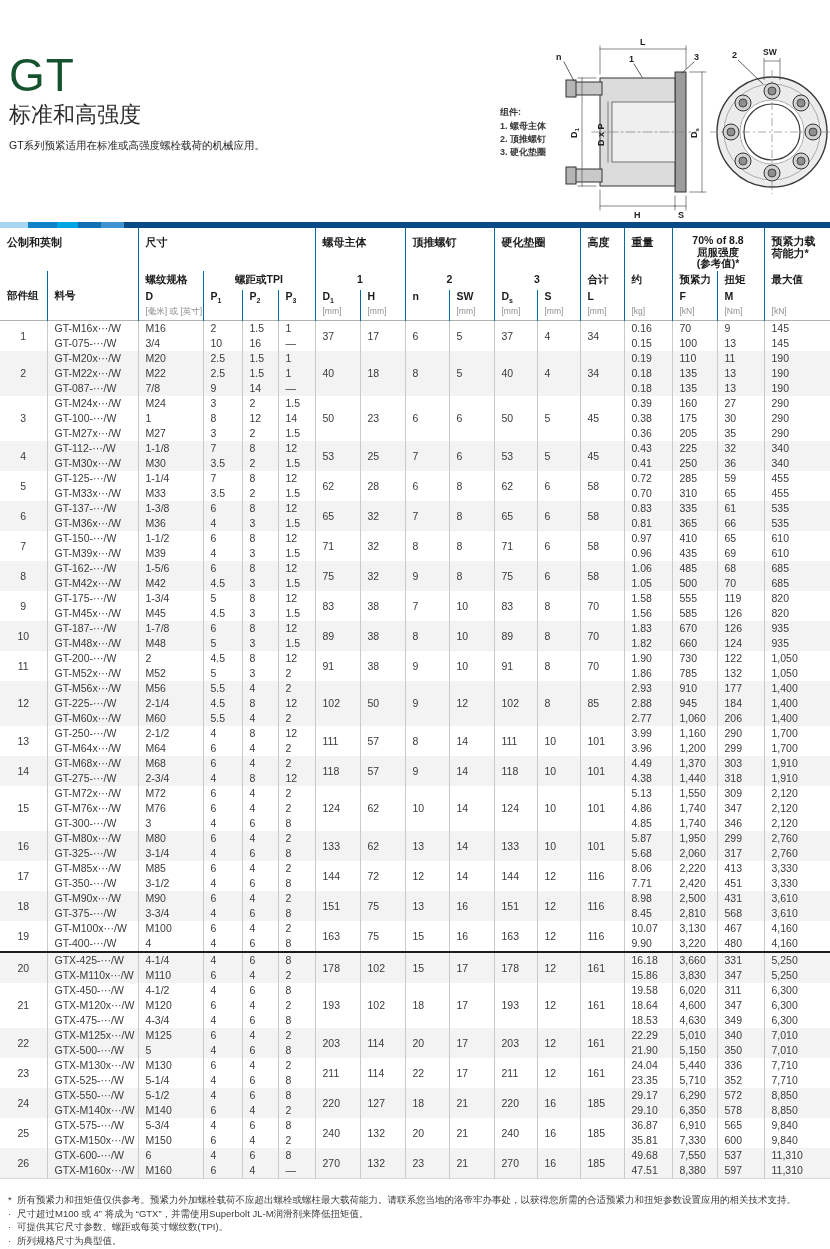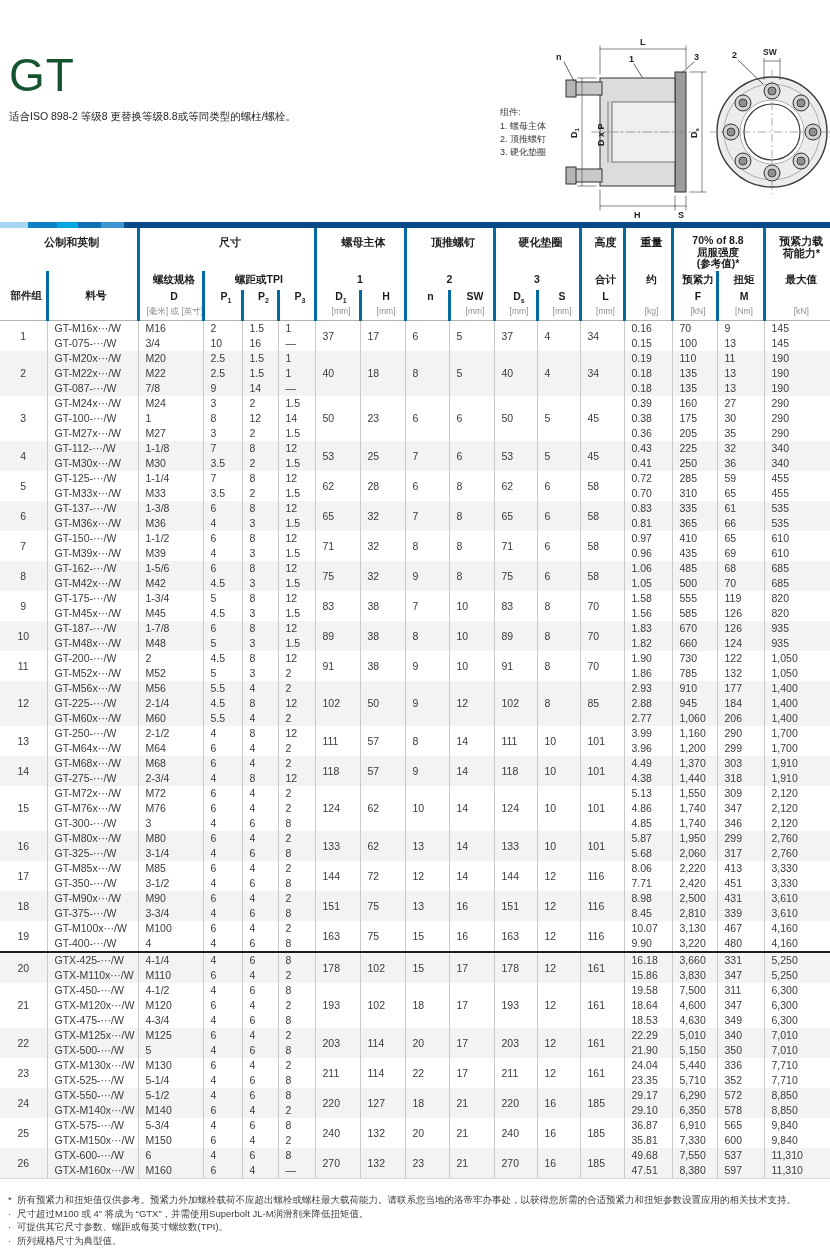--- a/index.html
+++ b/index.html
@@ -9,41 +9,41 @@
     font-family: "Liberation Sans", "DejaVu Sans", sans-serif;
     color: #333;
   }
   
   .top { position: relative; height: 222px; }
   .titleblock { position: absolute; left: 9px; top: 50px; }
   .gt-title { font-size: 46px; line-height: 50px; font-weight: 400; letter-spacing: 1px; color: #14532d; }
   .sub-title { font-size: 22px; line-height: 29px; color: #2e2e2e; }
   .desc { margin-top: 9px; font-size: 10.5px; line-height: 15px; color: #1f1f1f; }
   .draw { position: absolute; right: 0; top: 34px; width: 340px; height: 188px; }
-  .legend { position: absolute; left: 10px; top: 72px; font-size: 9px; line-height: 13px; color: #3a3a3a; }
+  .legend { position: absolute; left: 10px; top: 72px; font-size: 9px; line-height: 13px; color: #3a3a3a; font-weight: bold; }
   .legend .lt { margin-bottom: 1px; }
   svg text { font-family: "Liberation Sans", "DejaVu Sans", sans-serif; fill: #222; }
   
   .strip { display: flex; height: 6px; width: 830px; }
   .strip i { display: block; height: 6px; }
   .strip i:nth-child(1){ width: 28px; }
   .strip i:nth-child(2){ width: 29px; }
   .strip i:nth-child(3){ width: 21px; }
   .strip i:nth-child(4){ width: 23px; }
   .strip i:nth-child(5){ width: 23px; }
   .strip i:nth-child(6){ flex: 1; }
   
   table { width: 830px; table-layout: fixed; border-collapse: collapse; }
   thead th {
     font-size: 10.5px; font-weight: bold; color: #1c1c1c;
-    text-align: center; vertical-align: top;
+    text-align: left; vertical-align: top;
     padding: 2px 0 1px 7px; white-space: nowrap; overflow: hidden;
   }
   thead { border-bottom: 1px solid #b3b3b3; }
-  thead th.bl { border-left: 3px solid #0369a1; }
+  thead th.bl { border-left: 1px solid #0369a1; }
   .hr1 th { height: 37px; padding-top: 7px; font-size: 11px; }
   .hr2 th { height: 19px; }
   .hr3 th { height: 16px; padding-top: 0; }
   .hr4 th { height: 15px; padding-top: 0; font-weight: normal; color: #8f8f8f; font-size: 8.5px; }
   th.center { text-align: center; padding-left: 0; }
   th.vb { vertical-align: bottom; padding-bottom: 17px; }
   th.yield div { line-height: 11.5px; font-size: 10.5px; }
   th.cap div { line-height: 12px; }
   sub { font-size: 7px; }
   tbody td {
@@ -59,22 +59,23 @@
   .footnotes { margin: 14px 8px 0 8px; font-size: 9.5px; line-height: 13.5px; color: #3c3c3c; }
   .fn { display: flex; }
   .fn .mk { width: 9px; flex: 0 0 9px; }
 </style>
 </head>
 <body>
 
 <div class="top">
   <div class="titleblock">
     <div class="gt-title">GT</div>
+    <div class="sub-title">标准和高强度</div>
     <div class="desc">
-      <div>适合ISO 898-2 等级8 更替换等级8.8或等同类型的螺柱/螺栓。</div>
+      <div>GT系列预紧适用在标准或高强度螺栓载荷的机械应用。</div>
     </div>
   </div>
 
   <div class="draw">
     <div class="legend">
       <div class="lt">组件:</div>
       <div>1.  螺母主体</div>
       <div>2.  顶推螺钉</div>
       <div>3.  硬化垫圈</div>
     </div>
@@ -855,21 +856,21 @@
         <td>3,610</td>
       </tr>
       <tr class="shaded">
         <td class="pn">GT-375-···/W</td>
         <td>3-3/4</td>
         <td>4</td>
         <td>6</td>
         <td>8</td>
         <td>8.45</td>
         <td>2,810</td>
-        <td>339</td>
+        <td>568</td>
         <td>3,610</td>
       </tr>
       <tr>
         <td class="g" rowspan="2">19</td>
         <td class="pn">GT-M100x···/W</td>
         <td>M100</td>
         <td>6</td>
         <td>4</td>
         <td>2</td>
         <td class="m" rowspan="2">163</td>
@@ -933,21 +934,21 @@
         <td>6</td>
         <td>8</td>
         <td class="m" rowspan="3">193</td>
         <td class="m" rowspan="3">102</td>
         <td class="m" rowspan="3">18</td>
         <td class="m" rowspan="3">17</td>
         <td class="m" rowspan="3">193</td>
         <td class="m" rowspan="3">12</td>
         <td class="m" rowspan="3">161</td>
         <td>19.58</td>
-        <td>7,500</td>
+        <td>6,020</td>
         <td>311</td>
         <td>6,300</td>
       </tr>
       <tr>
         <td class="pn">GTX-M120x···/W</td>
         <td>M120</td>
         <td>6</td>
         <td>4</td>
         <td>2</td>
         <td>18.64</td>

